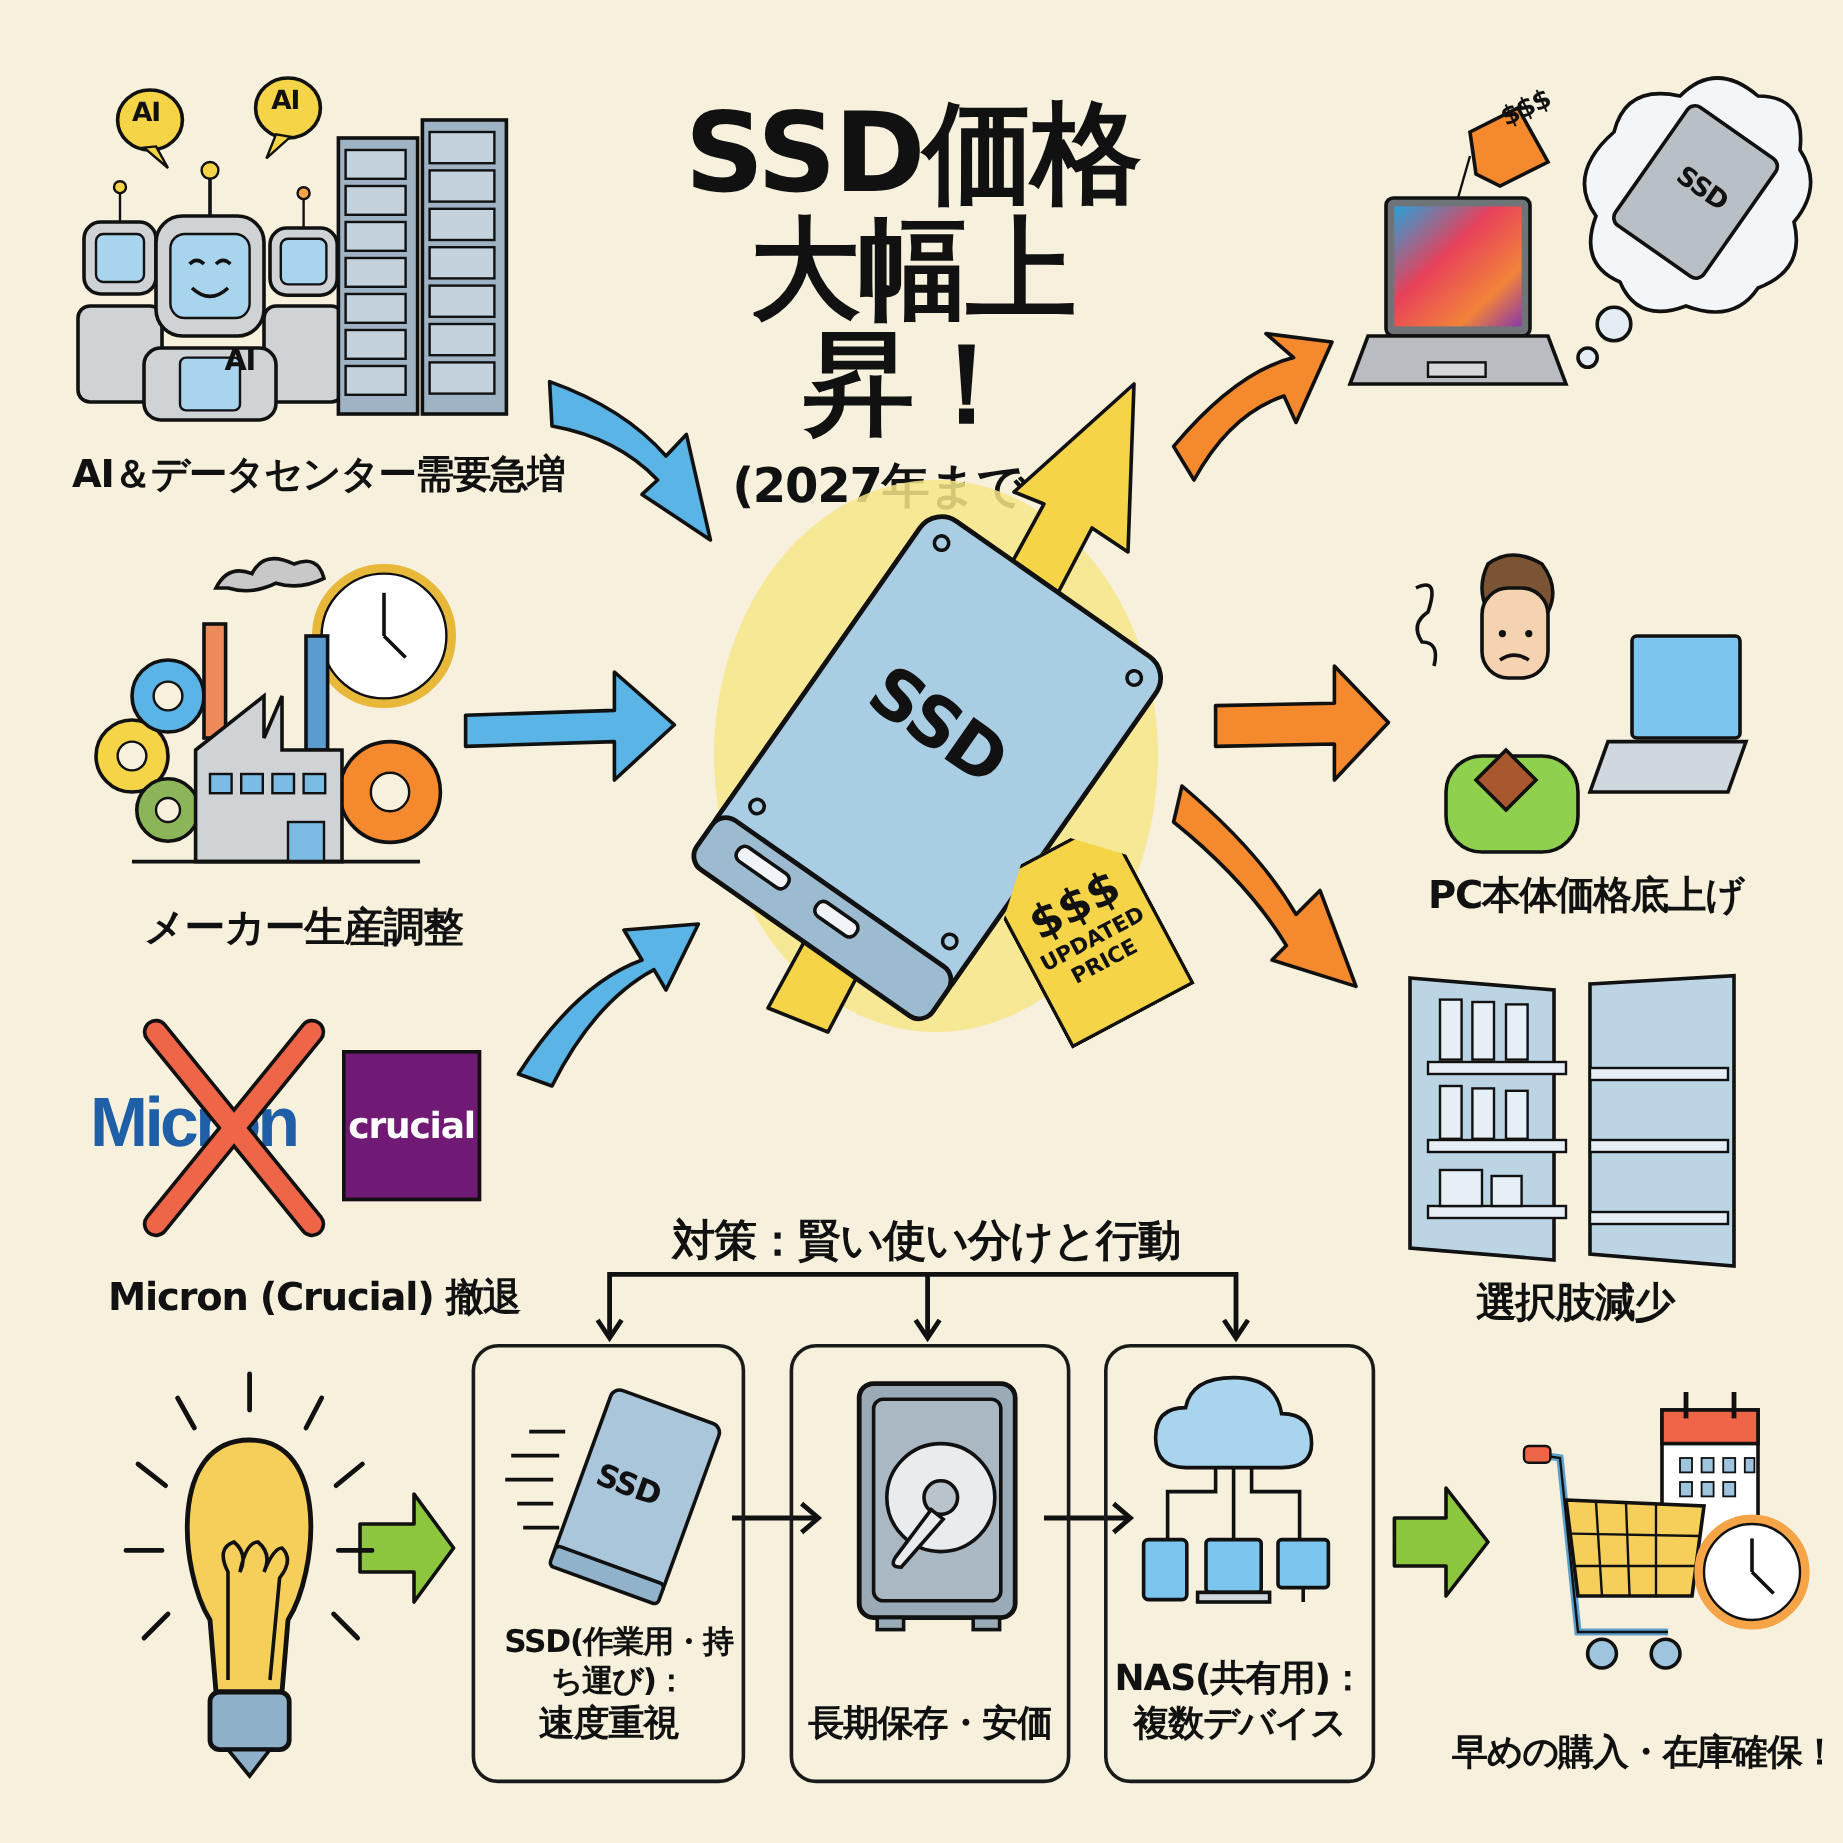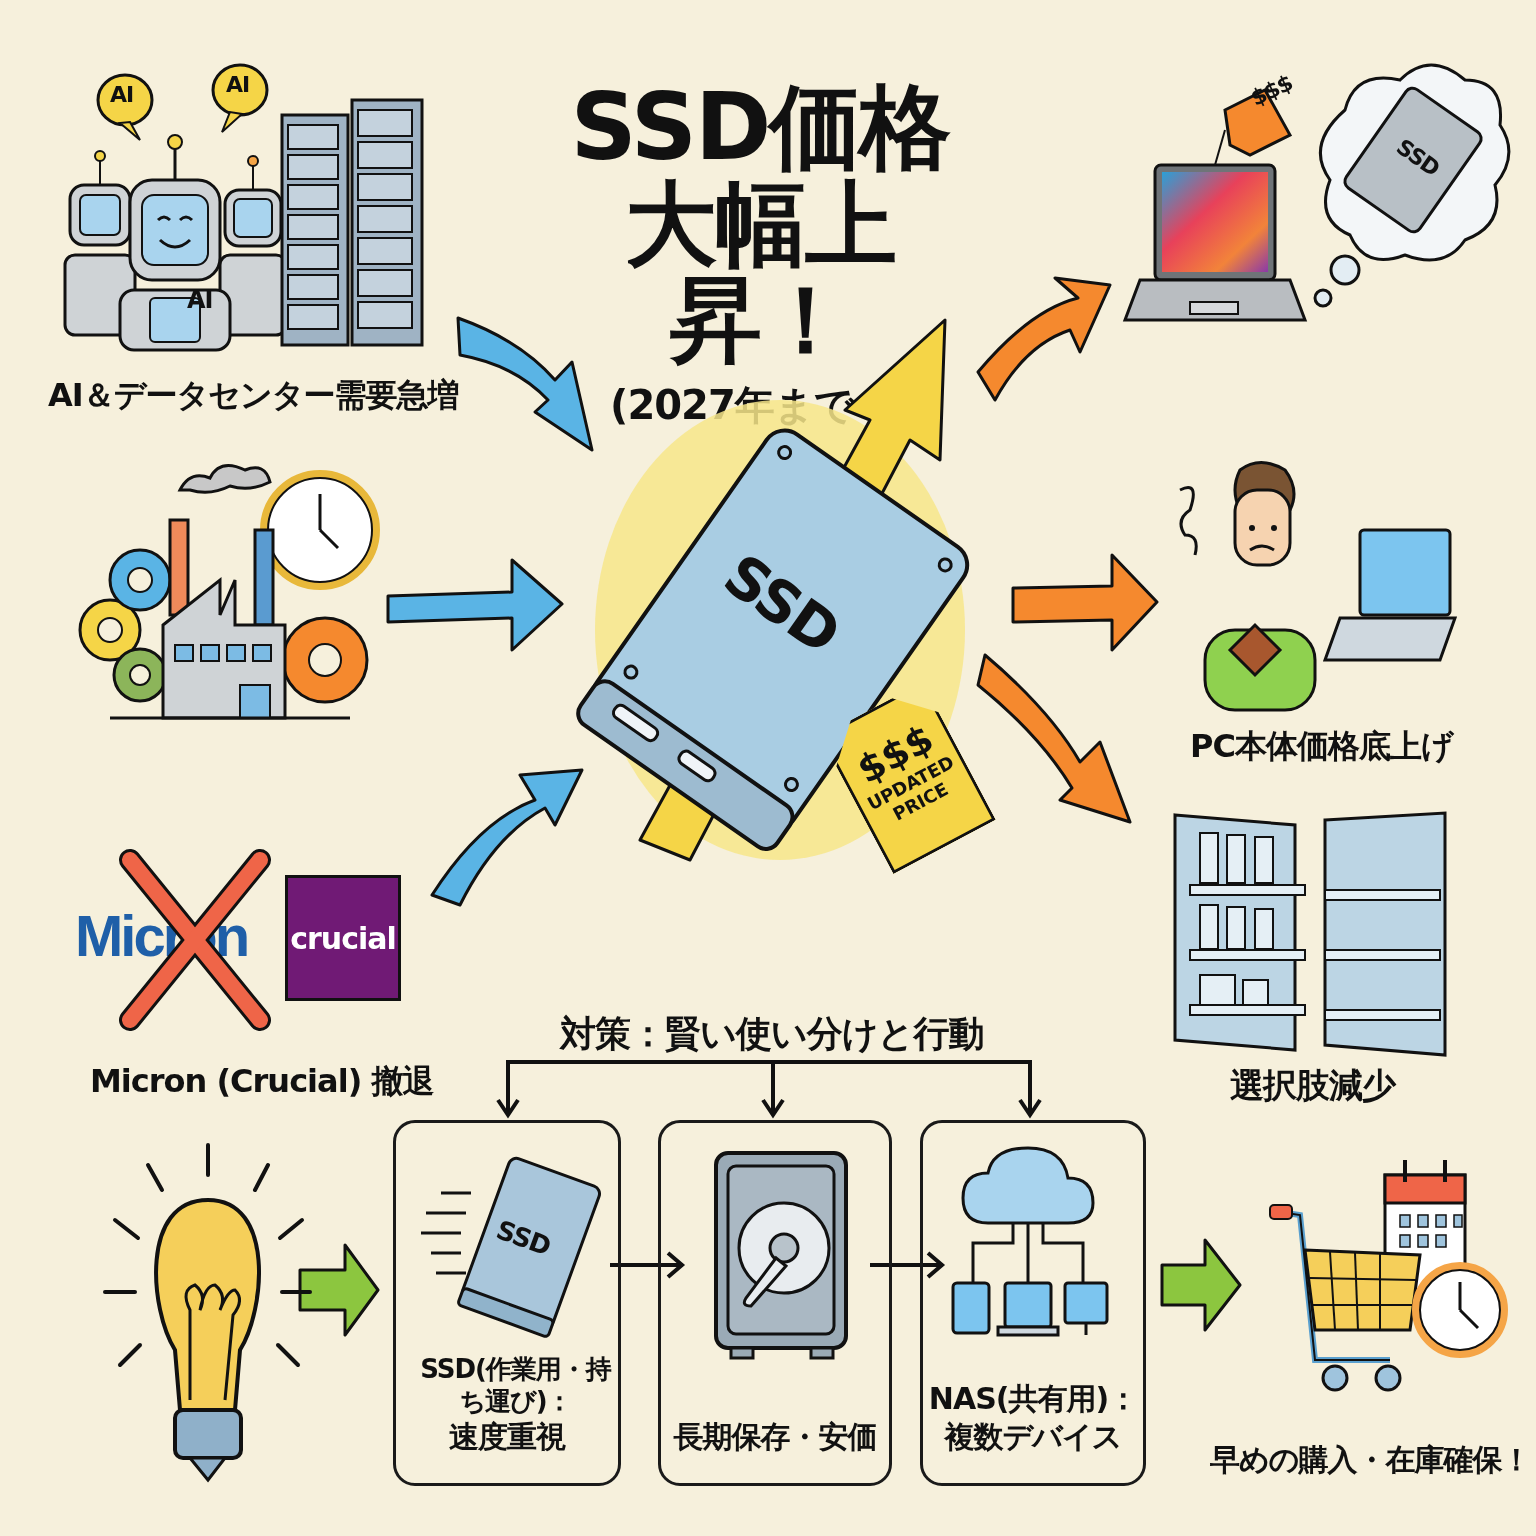--- a/index.html
+++ b/index.html
@@ -84,21 +84,21 @@
         <rect x="8" y="225" width="50" height="24"></rect>
       <rect x="78" y="30" width="54" height="26"></rect>
         <rect x="78" y="62" width="54" height="26"></rect>
         <rect x="78" y="94" width="54" height="26"></rect>
         <rect x="78" y="126" width="54" height="26"></rect>
         <rect x="78" y="158" width="54" height="26"></rect>
         <rect x="78" y="190" width="54" height="26"></rect>
         <rect x="78" y="222" width="54" height="26"></rect>
     </g>
   </svg>
-  <div class="label" style="left:8px;top:314px;font-size:32px;">AI＆データセンター需要急増</div>
+  <div class="label" style="left:20px;top:314px;font-size:32px;">AI＆データセンター需要急増</div>
 </div>
 
 <div class="abs" style="left:60px;top:450px;width:320px;height:350px;">
   <svg width="300" height="270" style="left:10px;top:0;">
     <path d="M110 40 q10 -20 30 -12 q10 -20 35 -8 q20 -8 25 12 q-20 10 -40 4 q-20 10 -40 4 z" fill="#c8c8c8" stroke="#111" stroke-width="3"></path>
     <circle cx="250" cy="80" r="56" fill="#fff" stroke="#e8b83a" stroke-width="8"></circle>
     <circle cx="250" cy="80" r="52" fill="none" stroke="#111" stroke-width="2"></circle>
     <line x1="250" y1="80" x2="250" y2="44" stroke="#111" stroke-width="3"></line>
       <line x1="250" y1="80" x2="268" y2="98" stroke="#111" stroke-width="3"></line>
     <circle cx="40" cy="180" r="30" fill="#f5d547" stroke="#111" stroke-width="3"></circle>
@@ -114,20 +114,21 @@
     <path d="M93 175 L150 130 L150 165 L165 130 L165 175 L215 175 L215 268 L93 268 Z" fill="#cfd3d6" stroke="#111" stroke-width="3"></path>
     <g fill="#7cbbe4" stroke="#111" stroke-width="2">
       <rect x="105" y="195" width="18" height="16"></rect>
         <rect x="131" y="195" width="18" height="16"></rect>
         <rect x="157" y="195" width="18" height="16"></rect>
         <rect x="183" y="195" width="18" height="16"></rect>
       <rect x="170" y="235" width="30" height="33"></rect>
     </g>
     <line x1="40" y1="268" x2="280" y2="268" stroke="#111" stroke-width="3"></line>
   </svg>
+  <div class="label" style="left:60px;top:300px;font-size:34px;">メーカー生産調整</div>
 </div>
 
 <div class="abs" style="left:70px;top:840px;width:340px;height:270px;">
   <div class="abs" style="left:5px;top:62px;font-size:58px;font-weight:bold;color:#1f5fa8;letter-spacing:-3px;font-family:'Liberation Sans',sans-serif;">Micron</div>
   <svg width="160" height="180" style="left:45px;top:10px;">
     <line x1="15" y1="10" x2="145" y2="170" stroke="#111" stroke-width="22" stroke-linecap="round"></line>
     <line x1="145" y1="10" x2="15" y2="170" stroke="#111" stroke-width="22" stroke-linecap="round"></line>
     <line x1="15" y1="10" x2="145" y2="170" stroke="#ef6548" stroke-width="16" stroke-linecap="round"></line>
     <line x1="145" y1="10" x2="15" y2="170" stroke="#ef6548" stroke-width="16" stroke-linecap="round"></line>
   </svg>

